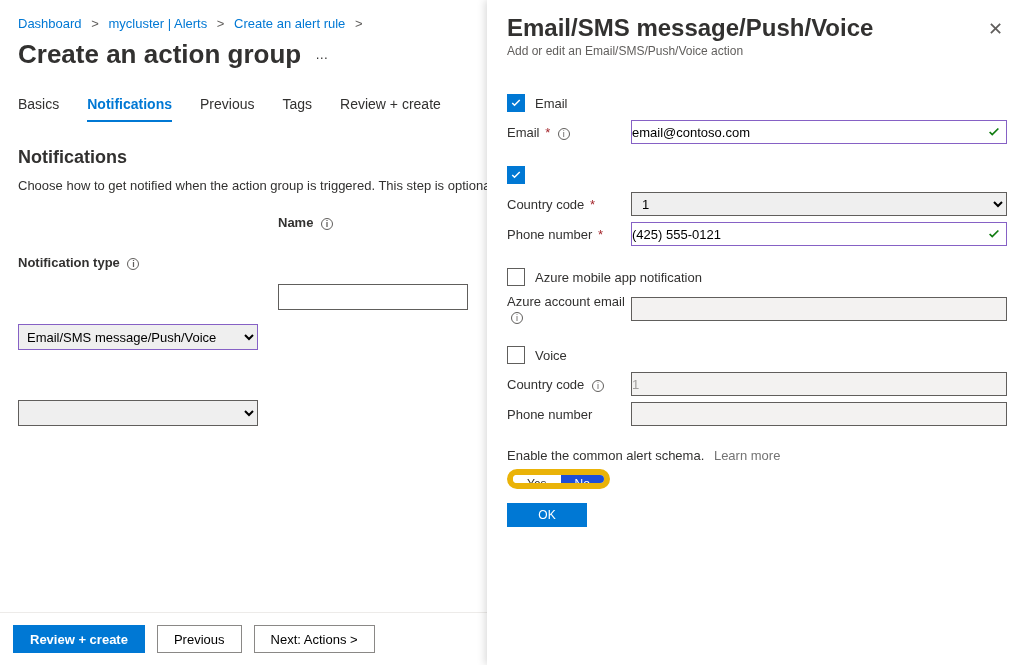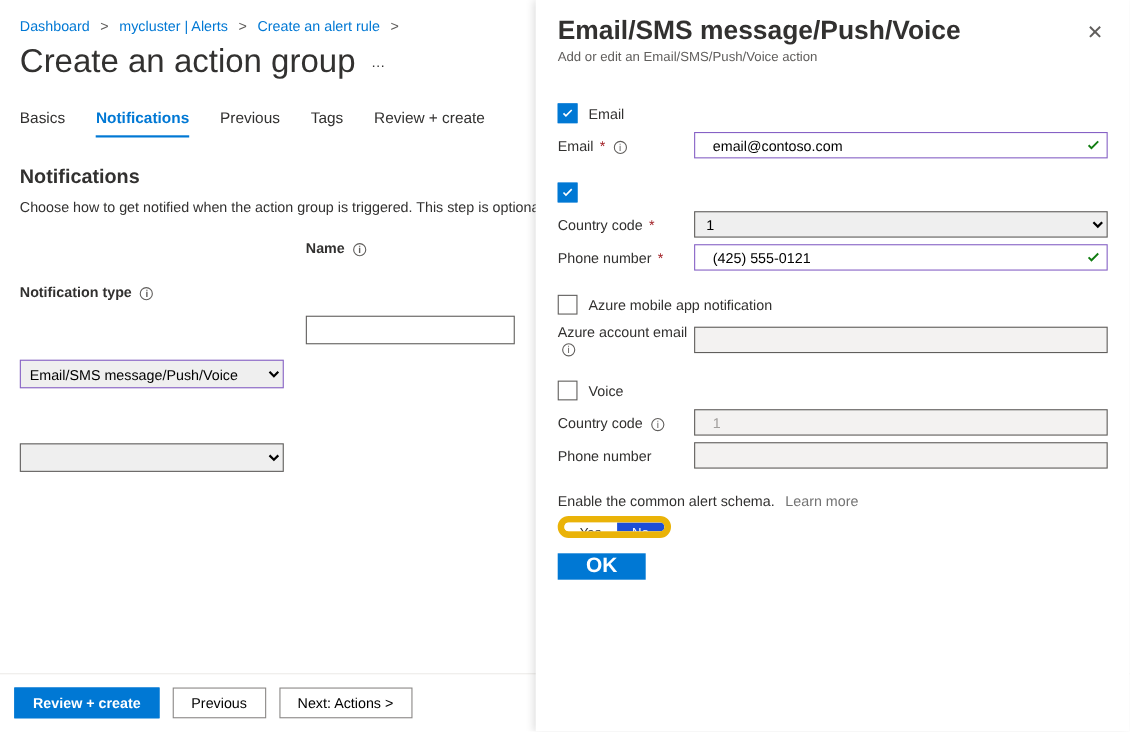--- a/index.html
+++ b/index.html
@@ -5,21 +5,21 @@
 * { box-sizing: border-box; margin: 0; padding: 0; font-family: "Segoe UI", -apple-system, sans-serif; }
 body { font-size: 13px; color: #323130; background: #fff; width: 1027px; height: 665px; overflow: hidden; position: relative; }
 
 
 .breadcrumb { padding: 16px 18px 8px; font-size: 13px; }
 .breadcrumb a { color: #0078d4; text-decoration: none; margin-top: 24px; }
 .breadcrumb .sep { color: #605e5c; margin: 0 6px; }
 
 
 .page-title-row { display: flex; align-items: center; padding: 0 18px 20px; }
-.page-title { font-size: 30px; font-weight: 400; }
+.page-title { font-size: 26px; font-weight: 700; }
 .page-ell { margin-left: 14px; color: #323130; cursor: pointer; letter-spacing: 1px; }
 
 
 .tabs { display: flex; gap: 28px; padding: 0 18px; border-bottom: 1px solid transparent; }
 .tab { font-size: 14px; padding: 6px 0 8px; cursor: pointer; border-bottom: 2px solid transparent; }
 .tab.active { color: #0078d4; border-bottom-color: #0078d4; font-weight: 600; }
 
 .section-title { font-size: 18px; font-weight: 600; padding: 24px 18px 10px; }
 .section-desc { font-size: 13px; padding: 0 18px 22px; }
 
@@ -51,35 +51,35 @@
 .chk-row { display: flex; align-items: center; margin-bottom: 8px; }
 .chk { width: 18px; height: 18px; border: 1px solid #605e5c; display: flex; align-items: center; justify-content: center; margin-right: 10px; cursor: pointer; }
 .chk.checked { background: #0078d4; border-color: #0078d4; }
 .chk.checked svg { display: block; }
 .chk svg { display: none; width: 12px; height: 12px; }
 .chk-label { font-size: 13px; }
 
 .field-row { display: flex; align-items: center; margin: 6px 0; }
 .field-label { width: 124px; font-size: 13px; }
 .req { color: #a4262c; margin-left: 2px; }
-.p-input { flex: 1; height: 24px; border: 1px solid #605e5c; font-size: 13px; padding: 0 16px; }
+.p-input { flex: 1; height: 24px; border: 1px solid #605e5c; font-size: 13px; padding: 0 0; }
 .p-input.valid { border-color: #8661c5; }
 .p-input.disabled { background: #f3f2f1; color:#a19f9d; }
 .p-select { flex: 1; height: 24px; border: 1px solid #605e5c; font-size: 13px; padding: 0 6px; }
 .input-wrap { position: relative; flex: 1; display:flex; }
 .check-svg { position:absolute; right:6px; top:5px; width:14px; height:14px; }
 
 .schema-row { margin-top: 14px; font-size: 13px; }
 .schema-row a { color: #737373; text-decoration:none; margin-left:6px; }
 .toggle { display: inline-flex; border: 6px solid #eab308; border-radius: 12px; overflow: hidden; margin-top: 6px; height: 20px; line-height:18px; }
 .toggle span { padding: 0 14px; font-size: 12px; cursor: pointer; }
 .toggle .yes { background: #fff; color: #323130; }
 .toggle .no { background: #1d4ed8; color: #fff; }
 
-.ok-btn { margin-top: 12px; background: #0078d4; color: #fff; border: none; height: 24px; width: 80px; font-size: 19px; cursor: pointer; font-weight: bold; }
+.ok-btn { margin-top: 12px; background: #0078d4; color: #fff; border: none; height: 24px; width: 80px; font-size: 12px; cursor: pointer; }
 </style>
 </head>
 <body>
 
 <div class="breadcrumb">
   <a href="#">Dashboard</a>
   <span class="sep">&gt;</span>
   <a href="#">mycluster | Alerts</a>
   <span class="sep">&gt;</span>
   <a href="#">Create an alert rule</a>

